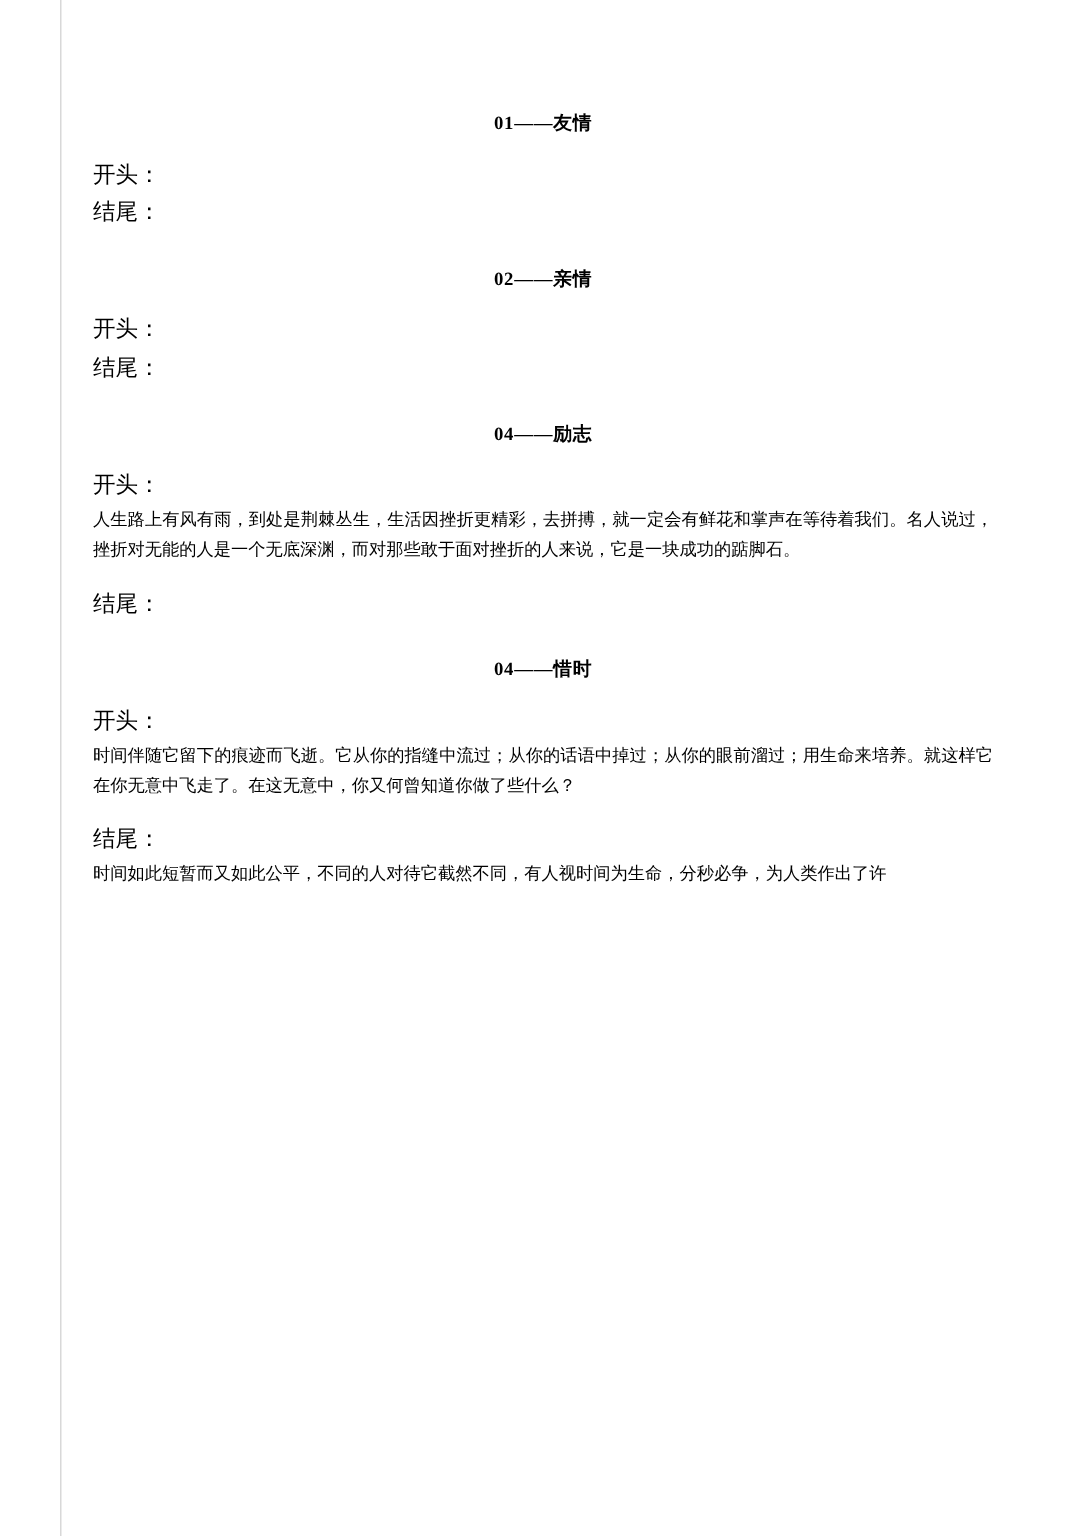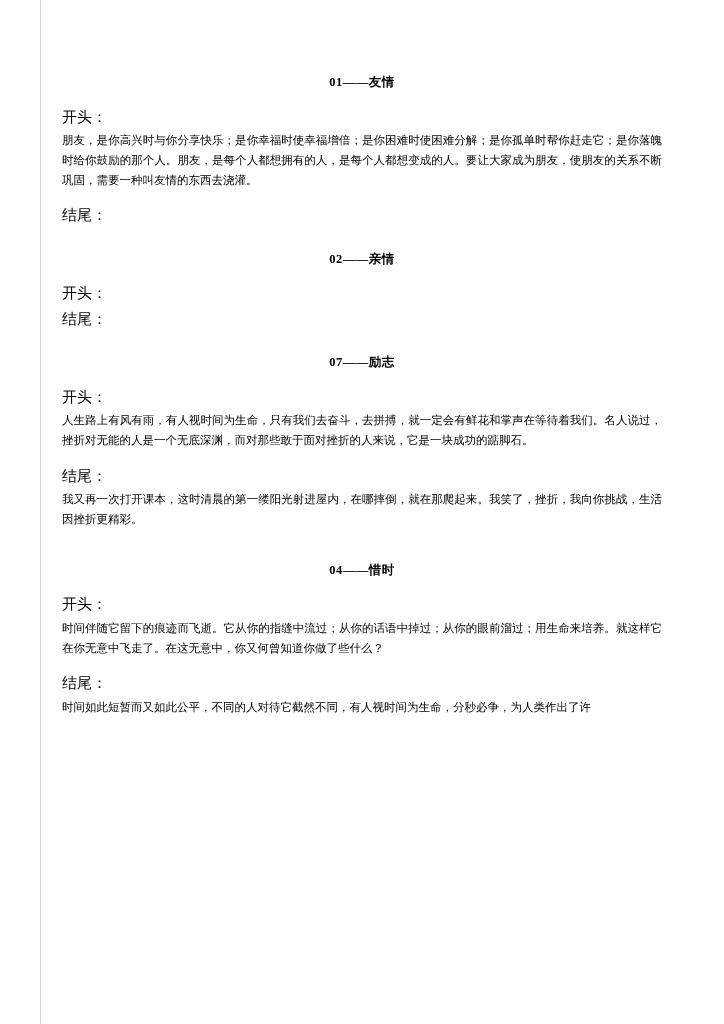--- a/index.html
+++ b/index.html
@@ -62,40 +62,38 @@
 <body>
 
 <div class="page">
   <div class="rule-left"></div>
 
   <div class="content">
 
     <div class="section">
       <h2 class="section-title">01——友情</h2>
       <p class="block-label">开头：</p>
-      <p class="block-text">朋友，是你高兴时与你分享快乐；是你幸福时使幸福增倍；是你困难时使困难分解；是你孤单时帮你赶走它；是你落魄时给你鼓励的那个人。朋友，是每个人都想拥有的人，是每个人都想变成的人。要让大家成为朋友，使朋友的关系不断巩固，需要一种叫友情的东西去浇灌。</p>
       <p class="block-label">结尾：</p>
     </div>
 
     <div class="spacer-title"></div>
 
     <div class="section">
       <h2 class="section-title">02——亲情</h2>
       <p class="block-label">开头：</p>
       <p class="block-label">结尾：</p>
     </div>
 
     <div class="spacer-title"></div>
 
     <div class="section">
-      <h2 class="section-title">07——励志</h2>
+      <h2 class="section-title">04——励志</h2>
       <p class="block-label">开头：</p>
-      <p class="block-text">人生路上有风有雨，有人视时间为生命，只有我们去奋斗，去拼搏，就一定会有鲜花和掌声在等待着我们。名人说过，挫折对无能的人是一个无底深渊，而对那些敢于面对挫折的人来说，它是一块成功的踮脚石。</p>
+      <p class="block-text">人生路上有风有雨，到处是荆棘丛生，生活因挫折更精彩，去拼搏，就一定会有鲜花和掌声在等待着我们。名人说过，挫折对无能的人是一个无底深渊，而对那些敢于面对挫折的人来说，它是一块成功的踮脚石。</p>
       <p class="block-label">结尾：</p>
-      <p class="block-text">我又再一次打开课本，这时清晨的第一缕阳光射进屋内，在哪摔倒，就在那爬起来。我笑了，挫折，我向你挑战，生活因挫折更精彩。</p>
     </div>
 
     <div class="spacer-title"></div>
 
     <div class="section">
       <h2 class="section-title">04——惜时</h2>
       <p class="block-label">开头：</p>
       <p class="block-text">时间伴随它留下的痕迹而飞逝。它从你的指缝中流过；从你的话语中掉过；从你的眼前溜过；用生命来培养。就这样它在你无意中飞走了。在这无意中，你又何曾知道你做了些什么？</p>
       <p class="block-label">结尾：</p>
       <p class="block-text">时间如此短暂而又如此公平，不同的人对待它截然不同，有人视时间为生命，分秒必争，为人类作出了许</p>

